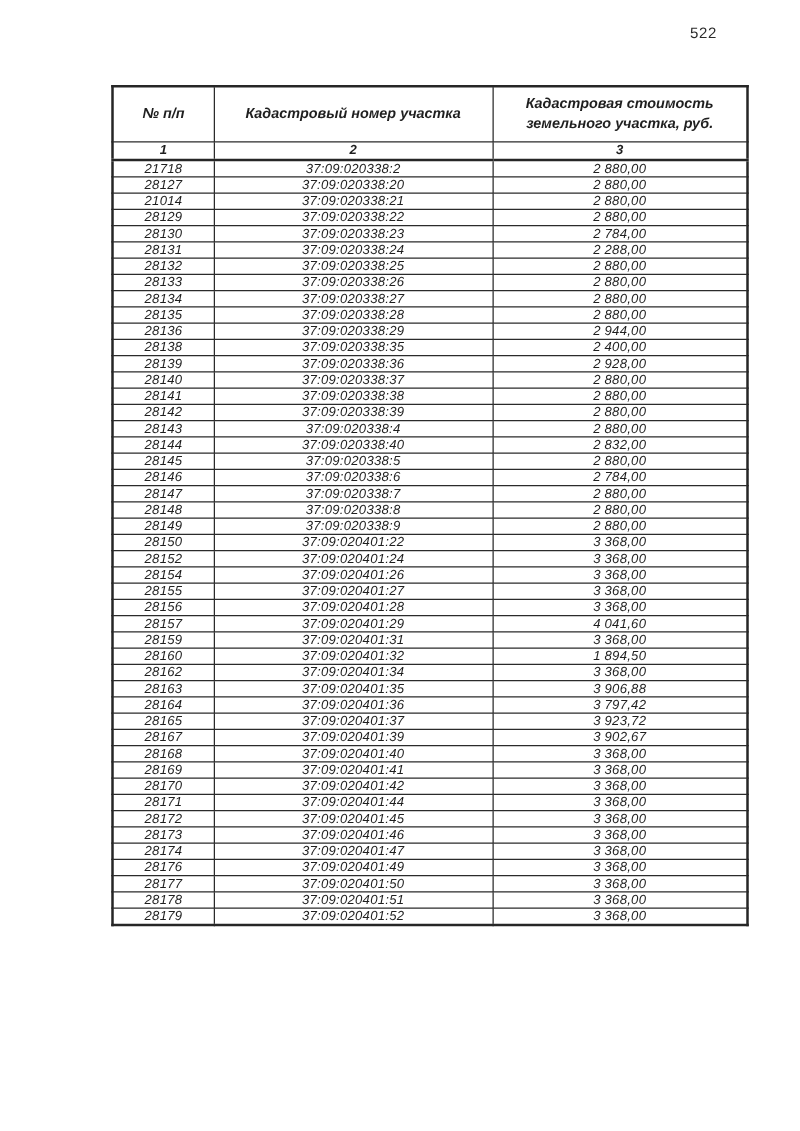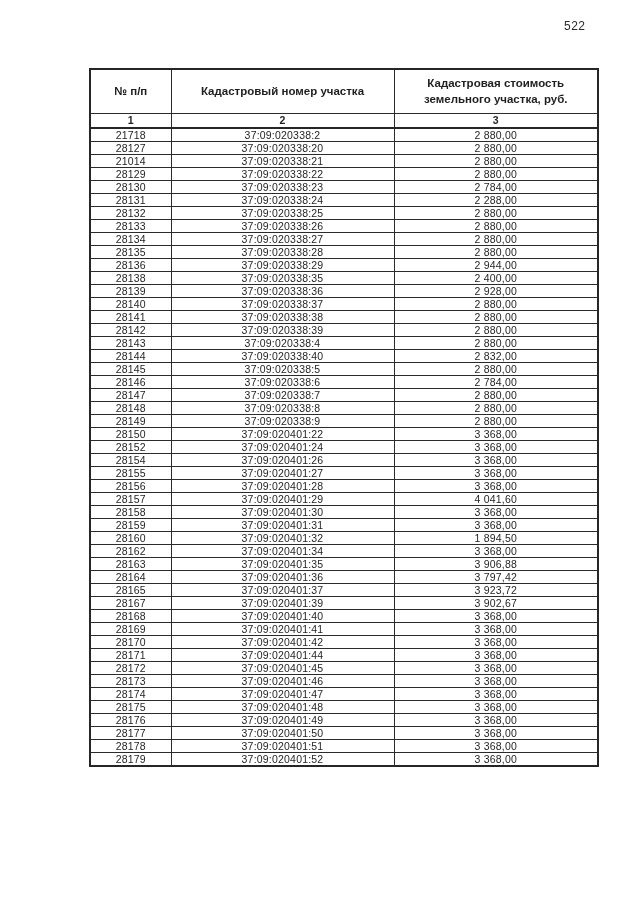--- a/index.html
+++ b/index.html
@@ -11,34 +11,35 @@
     height: 905px;
     background: #ffffff;
     position: relative;
     font-family: "Liberation Sans", "DejaVu Sans", sans-serif;
     color: #1b1b1b;
     -webkit-font-smoothing: antialiased;
   }
   .page-number {
     position: absolute;
     top: 19px;
-    left: 564px;
+    left: 552px;
     font-size: 12px;
     letter-spacing: 0.5px;
     color: #2a2a2a;
   }
   .doc-table {
     position: absolute;
     left: 89px;
     top: 68px;
     width: 508px;
     border-collapse: collapse;
     table-layout: fixed;
     font-size: 10.5px;
     color: #1f1f1f;
+    font-style: italic;
   }
   .doc-table col.c1 { width: 81px; }
   .doc-table col.c2 { width: 223px; }
   .doc-table col.c3 { width: 204px; }
   .doc-table th, .doc-table td {
     border: 1px solid #2b2b2b;
     text-align: center;
     vertical-align: middle;
     padding: 0;
     overflow: hidden;
@@ -231,25 +232,20 @@
         <td>28156</td>
         <td>37:09:020401:28</td>
         <td>3 368,00</td>
       </tr>
       <tr>
         <td>28157</td>
         <td>37:09:020401:29</td>
         <td>4 041,60</td>
       </tr>
       <tr>
-        <td>28158</td>
-        <td>37:09:020401:30</td>
-        <td>3 368,00</td>
-      </tr>
-      <tr>
         <td>28159</td>
         <td>37:09:020401:31</td>
         <td>3 368,00</td>
       </tr>
       <tr>
         <td>28160</td>
         <td>37:09:020401:32</td>
         <td>1 894,50</td>
       </tr>
       <tr>
@@ -303,25 +299,20 @@
         <td>3 368,00</td>
       </tr>
       <tr>
         <td>28173</td>
         <td>37:09:020401:46</td>
         <td>3 368,00</td>
       </tr>
       <tr>
         <td>28174</td>
         <td>37:09:020401:47</td>
-        <td>3 368,00</td>
-      </tr>
-      <tr>
-        <td>28175</td>
-        <td>37:09:020401:48</td>
         <td>3 368,00</td>
       </tr>
       <tr>
         <td>28176</td>
         <td>37:09:020401:49</td>
         <td>3 368,00</td>
       </tr>
       <tr>
         <td>28177</td>
         <td>37:09:020401:50</td>

